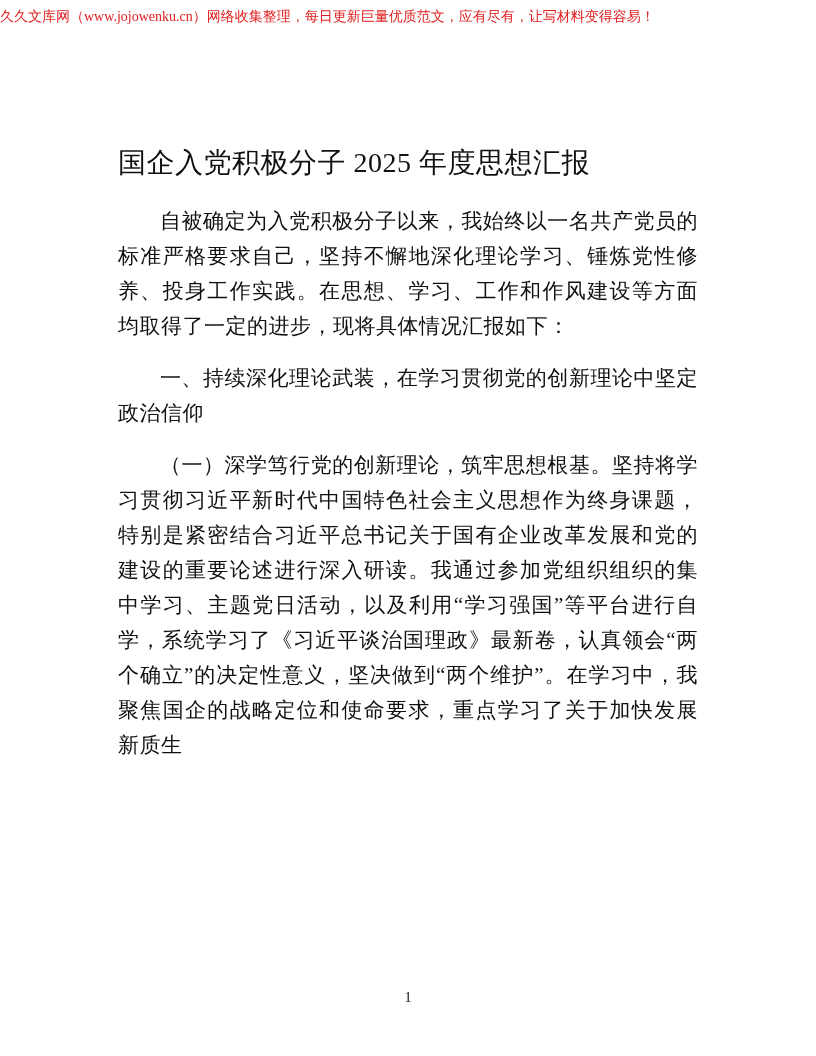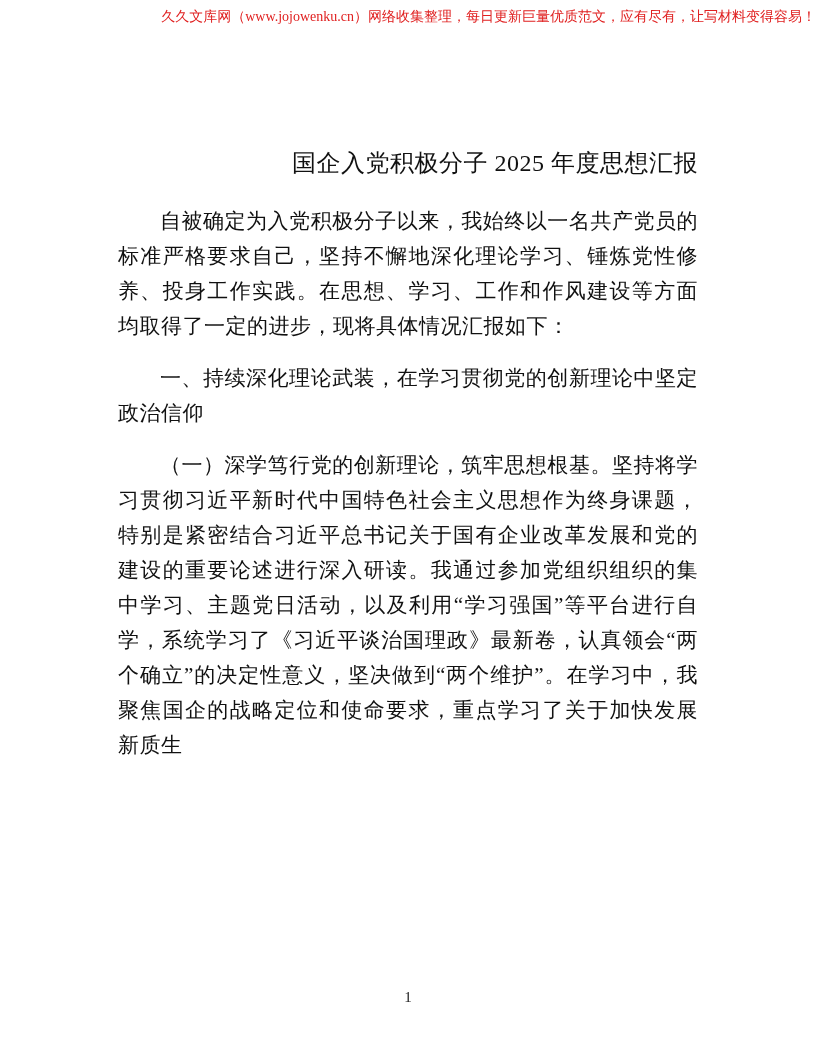--- a/index.html
+++ b/index.html
@@ -11,38 +11,38 @@
     background: #ffffff;
     overflow: hidden;
     font-family: "Liberation Serif", "DejaVu Serif", serif;
     color: var(--ink);
   }
   .doc-header {
     position: absolute;
     top: 7px;
     left: 0;
     right: 0;
-    text-align: right;
+    text-align: left;
     font-size: 14px;
     line-height: 19px;
     color: var(--header-color);
     white-space: nowrap;
   }
   .content {
     position: absolute;
     top: 0;
     left: 118px;
     width: 580px;
   }
   .title {
     margin: 140px 0 18px 0;
-    font-size: 24px;
+    font-size: 28px;
     font-weight: 400;
     line-height: 46px;
-    text-align: right;
+    text-align: left;
     letter-spacing: 0.5px;
   }
   .para {
     margin: 0 0 17px 0;
     font-size: 21px;
     line-height: 35px;
     text-align: justify;
     text-indent: 2em;
     letter-spacing: 0.5px;
   }

